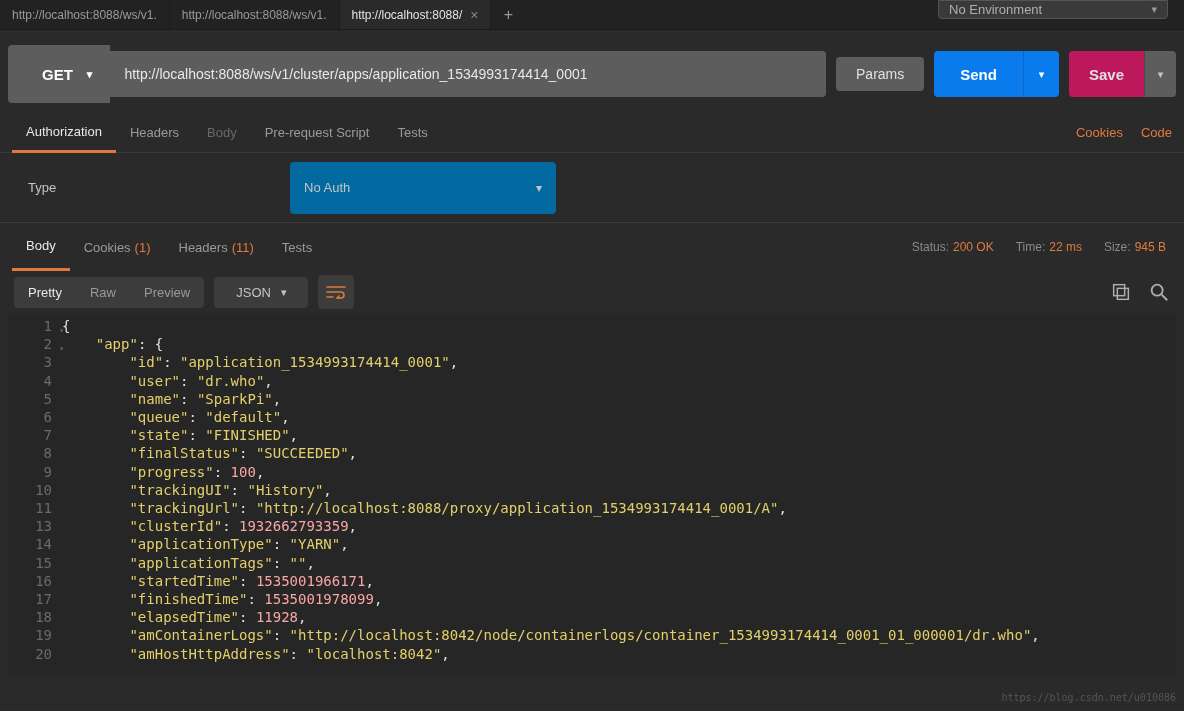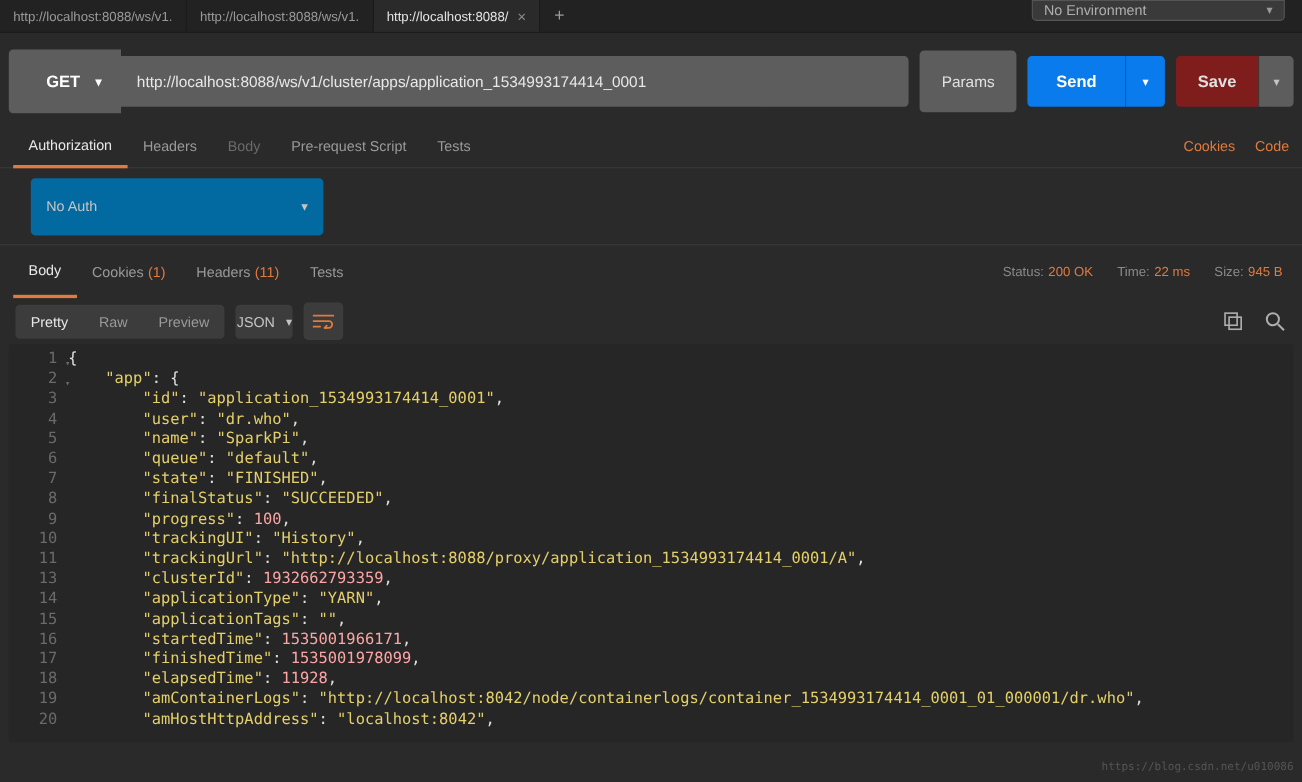--- a/index.html
+++ b/index.html
@@ -33,32 +33,32 @@
     background:#5d5d5d; color:#fff; font-weight:600; height:58px;
     display:flex; align-items:center; padding:0 18px 0 34px; font-size:15px;
     border-radius:4px 0 0 4px; position:relative; cursor:pointer;
   }
   .method-btn .chev { margin-left:14px; font-size:11px; }
   .url-input {
     flex:1; height:46px; background:#5d5d5d; color:#e8e8e8; border:none;
     padding:0 14px; font-size:14px; border-radius:0 4px 4px 0; margin-left:-10px;
   }
   .params-btn {
-    height:56px; background:#5d5d5d; color:#e0e0e0; padding:0 20px;
+    height:34px; background:#5d5d5d; color:#e0e0e0; padding:0 20px;
     display:flex; align-items:center; border-radius:4px; font-size:14px; cursor:pointer;
   }
   .send-wrap { display:flex; }
   .send-btn {
     height:46px; background:#097bed; color:#fff; font-weight:600; padding:0 26px;
     display:flex; align-items:center; font-size:15px; border-radius:4px 0 0 4px; cursor:pointer;
   }
   .send-drop { width:36px; background:#097bed; border-left:1px solid #0868c8; border-radius:0 4px 4px 0; display:flex; align-items:center; justify-content:center; cursor:pointer;}
   .save-wrap { display:flex; }
   .save-btn {
-    height:46px; background:#7f1d1d; color:#e0e0e0; font-weight:600; padding:0 20px;
+    height:46px; background:#be185d; color:#e0e0e0; font-weight:600; padding:0 20px;
     display:flex; align-items:center; font-size:15px; border-radius:4px 0 0 4px; cursor:pointer;
   }
   .save-drop { width:32px; background:#5d5d5d; border-left:1px solid #4a4a4a; border-radius:0 4px 4px 0; display:flex; align-items:center; justify-content:center; cursor:pointer;}
 
   .req-tabs { display:flex; align-items:center; height:40px; padding:0 12px; border-bottom:1px solid #3a3a3a; position:relative;}
   .req-tab { padding:0 14px; height:40px; display:flex; align-items:center; color:#9a9a9a; cursor:pointer; font-size:13px;}
   .req-tab.active { color:#e8e8e8; border-bottom:3px solid #e07a3f; }
   .req-tab.dim { color:#6a6a6a; }
   .req-links { position:absolute; right:12px; display:flex; gap:18px; }
   .req-links span { color:#e07a3f; cursor:pointer; font-size:13px;}
@@ -76,21 +76,21 @@
   .resp-tab.active { color:#e8e8e8; border-bottom:3px solid #e07a3f; }
   .resp-tab .count { color:#e07a3f; }
   .resp-meta { position:absolute; right:18px; display:flex; gap:22px; font-size:12px;}
   .resp-meta .label { color:#8a8a8a; }
   .resp-meta .val { color:#e07a3f; margin-left:4px;}
 
   .body-toolbar { display:flex; align-items:center; height:42px; padding:0 14px; gap:10px;}
   .seg-group { display:flex; background:#3c3c3c; border-radius:4px; overflow:hidden;}
   .seg { padding:8px 14px; color:#9a9a9a; cursor:pointer; font-size:13px;}
   .seg.active { color:#e8e8e8; }
-  .fmt-select { background:#3c3c3c; border-radius:4px; padding:8px 1px; display:flex; align-items:center; gap:10px; cursor:pointer; font-size:13px;}
+  .fmt-select { background:#3c3c3c; border-radius:4px; padding:8px 22px; display:flex; align-items:center; gap:10px; cursor:pointer; font-size:13px;}
   .wrap-btn { width:36px; height:34px; background:#3c3c3c; border-radius:4px; display:flex; align-items:center; justify-content:center; cursor:pointer;}
   .tool-right { margin-left:auto; display:flex; gap:16px; }
   .tool-icon { width:22px; height:22px; color:#aeaeae; cursor:pointer;}
 
   .code-view { background:#262626; padding:4px 0 0 0; font-family: Menlo, Consolas, monospace; font-size:14px; line-height:18.2px; height:362px; overflow:hidden; margin:0 8px; border-radius:2px;}
   .code-line { display:flex; white-space:pre;}
   .gutter { width:54px; text-align:right; padding-right:10px; color:#6a6a6a; user-select:none; position:relative;}
   .fold { position:absolute; right:-2px; top:5px; font-size:8px; color:#6a6a6a;}
   .code { color:#e0e0e0; }
   .key { color:#e4d06a; }
@@ -149,20 +149,21 @@
   <div class="req-tab dim">Body</div>
   <div class="req-tab">Pre-request Script</div>
   <div class="req-tab">Tests</div>
   <div class="req-links">
     <span>Cookies</span>
     <span>Code</span>
   </div>
 </div>
 
 <div class="auth-row">
+  <div class="auth-label">Type</div>
   <div class="auth-select">
     <span>No Auth</span>
     <span class="chev">▾</span>
   </div>
 </div>
 
 <div class="resp-tabs">
   <div class="resp-tab active">Body</div>
   <div class="resp-tab">
     <span>Cookies</span>

